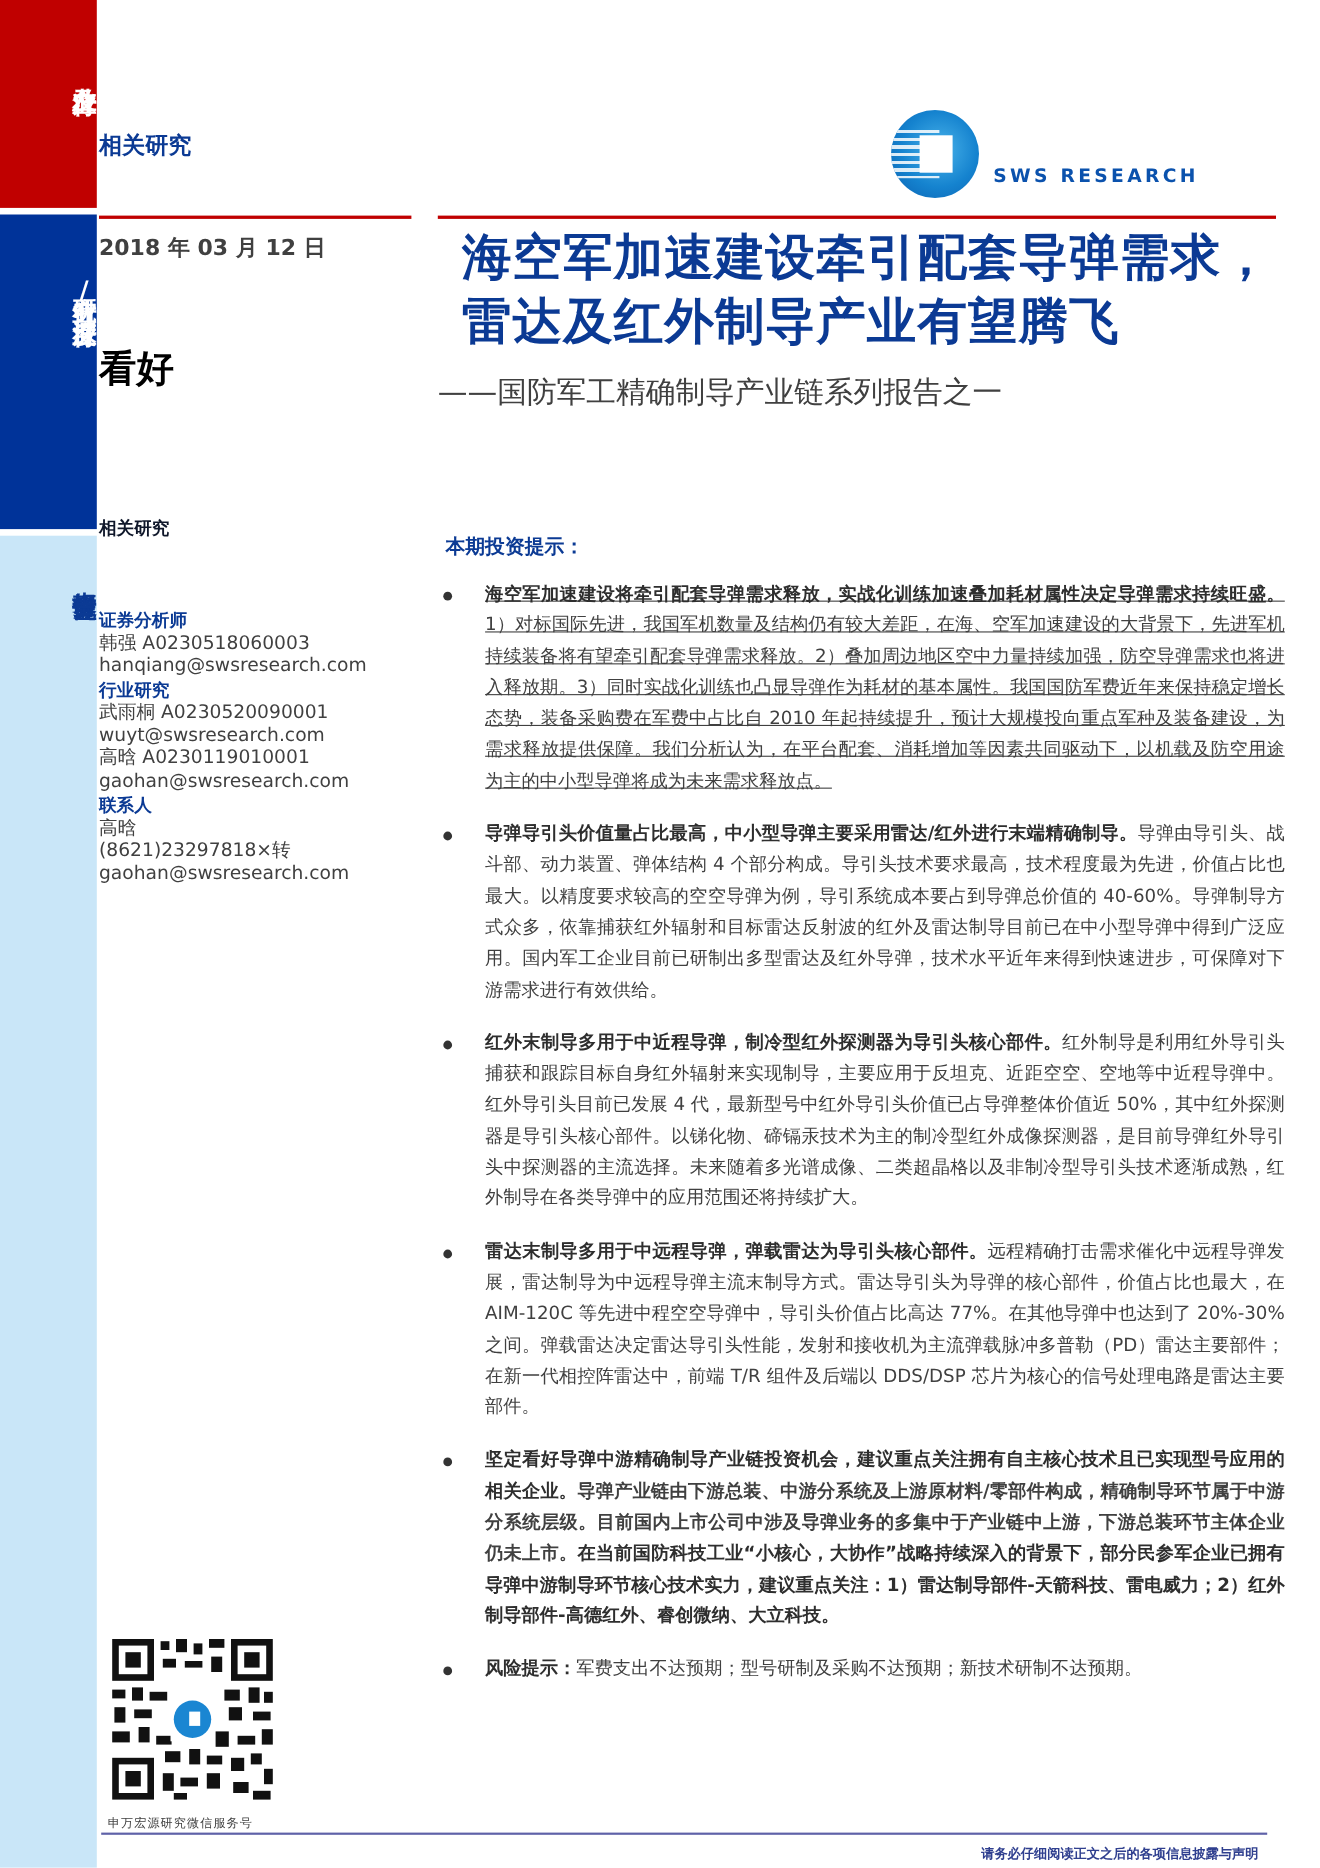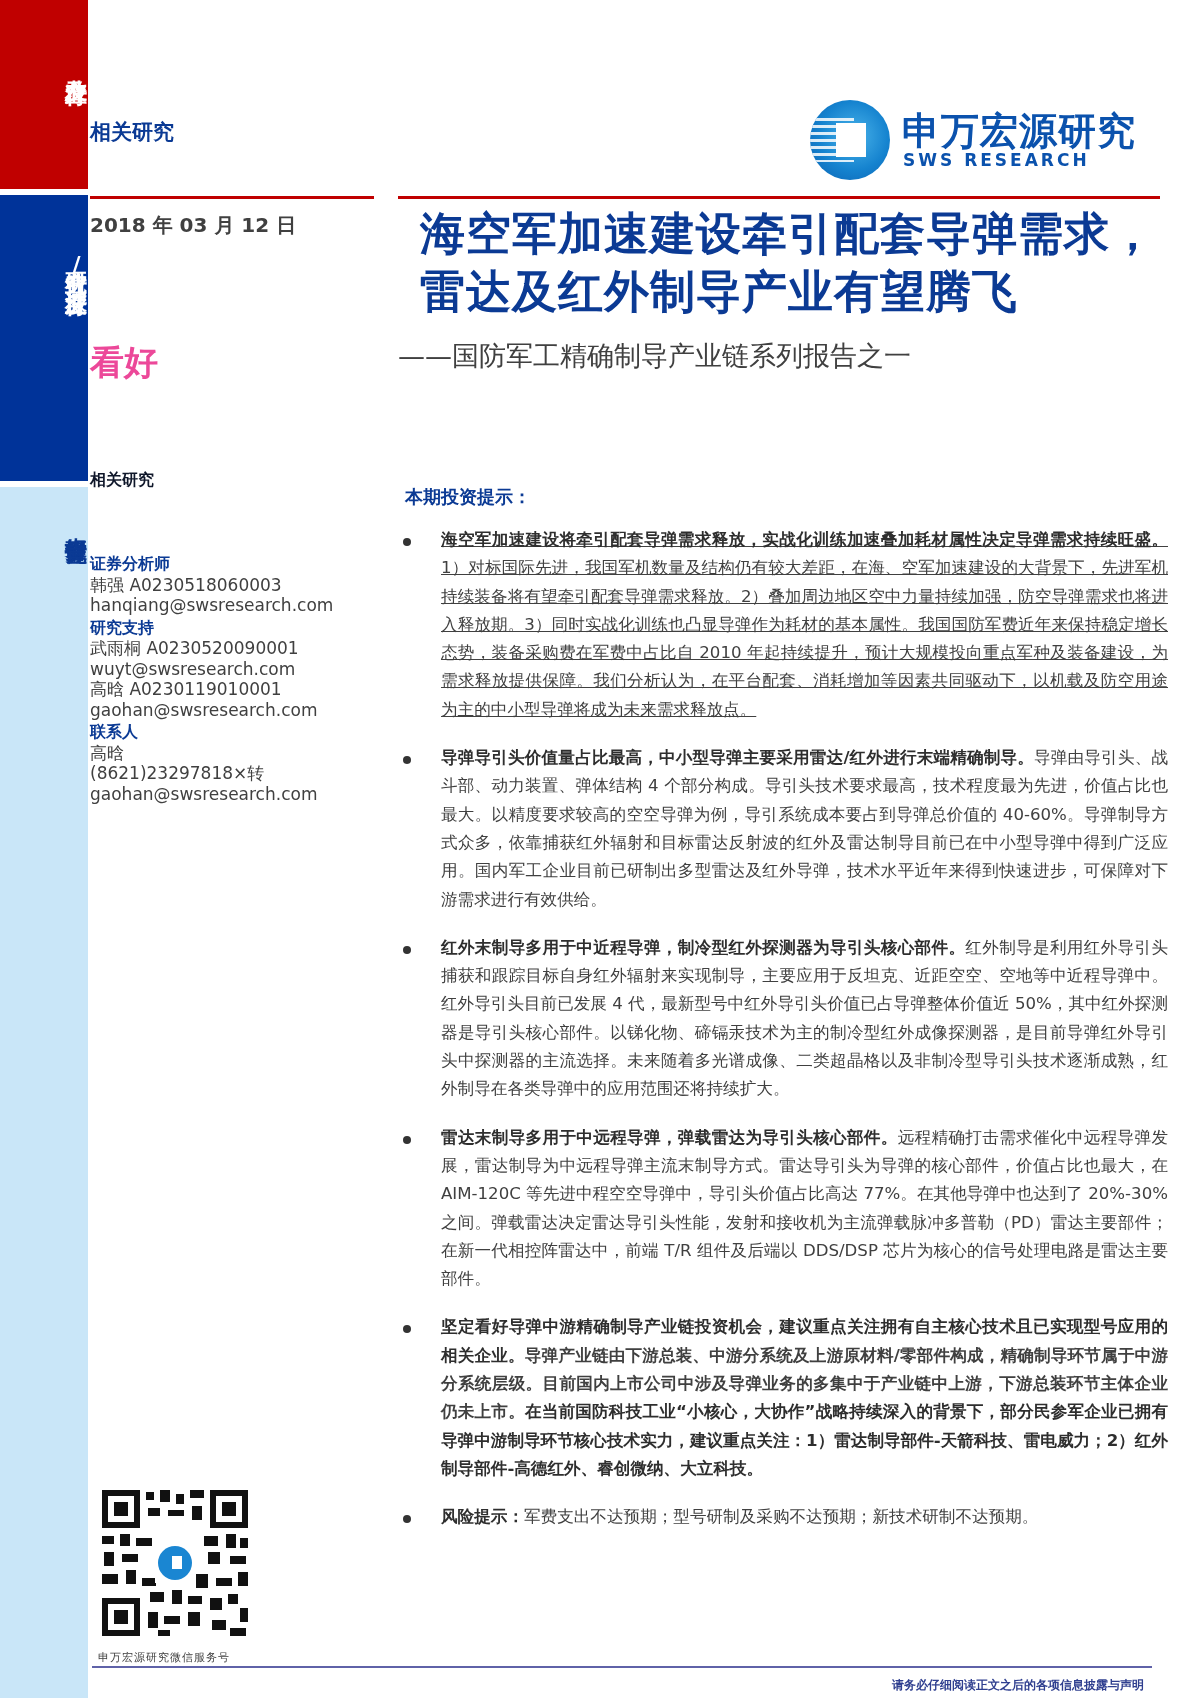--- a/index.html
+++ b/index.html
@@ -23,21 +23,21 @@
                   background:repeating-linear-gradient(180deg,#ffffff 0 3px,transparent 3px 7px); opacity:.85; }
   .logo-square { position:absolute; left:26px; top:23px; width:30px; height:34px; background:#ffffff; }
   .logo-cn { position:absolute; left:92px; top:6px; font-size:38px; font-weight:bold; color:#0b52ad; letter-spacing:1px; }
   .logo-en { position:absolute; left:93px; top:50px; font-size:17px; font-weight:bold; color:#0b52ad; letter-spacing:3px;
              font-family:"DejaVu Sans",sans-serif; }
 
   .rule-left { position:absolute; left:90px; top:196px; width:284px; height:3px; background:#c00000; }
   .rule-right { position:absolute; left:398px; top:196px; width:762px; height:3px; background:#c00000; }
 
   .date { position:absolute; left:90px; top:212px; font-size:20px; font-weight:bold; color:#404040; }
-  .rating { position:absolute; left:90px; top:340px; font-size:34px; font-weight:bold; color:#ec4899; }
+  .rating { position:absolute; left:90px; top:312px; font-size:34px; font-weight:bold; color:#000000; }
 
   .title { position:absolute; left:398px; top:205px; width:770px; font-size:45px; font-weight:bold; color:#0b3a94;
            line-height:58px; letter-spacing:1px;margin-left:22px; }
   .subtitle { position:absolute; left:398px; top:338px; font-size:27px; color:#404040;text-align:center; }
 
   .related { position:absolute; left:90px; top:470px; font-size:16px; font-weight:bold; color:#0f172a; }
   .contact { position:absolute; left:90px; top:552px; width:300px; font-size:17px; line-height:20.5px; color:#404040; }
   .contact .hd { font-weight:bold; color:#0b3a94; font-size:16px; margin-top:2px; }
 
   .qr { position:absolute; left:100px; top:1488px; width:150px; height:150px; background:#fff; }
@@ -63,40 +63,39 @@
 <div class="sb sb-light"></div>
 <div class="vtext vt-light">证券研究报告</div>
 
 <div class="sector">相关研究</div>
 
 <div class="logo">
   <div class="logo-circle">
     <div class="logo-stripes"></div>
     <div class="logo-square"></div>
   </div>
-  <div class="logo-cn">申万宏源研究</div>
   <div class="logo-en">SWS RESEARCH</div>
 </div>
 
 <div class="rule-left"></div>
 <div class="rule-right"></div>
 
 <div class="date">2018 年 03 月 12 日</div>
 <div class="rating">看好</div>
 
 <div class="title">海空军加速建设牵引配套导弹需求，雷达及红外制导产业有望腾飞</div>
 <div class="subtitle">——国防军工精确制导产业链系列报告之一</div>
 
 <div class="related">相关研究</div>
 
 <div class="contact">
   <div class="hd">证券分析师</div>
   <div>韩强  A0230518060003</div>
   <div>hanqiang@swsresearch.com</div>
-  <div class="hd">研究支持</div>
+  <div class="hd">行业研究</div>
   <div>武雨桐  A0230520090001</div>
   <div>wuyt@swsresearch.com</div>
   <div>高晗  A0230119010001</div>
   <div>gaohan@swsresearch.com</div>
   <div class="hd">联系人</div>
   <div>高晗</div>
   <div>(8621)23297818×转</div>
   <div>gaohan@swsresearch.com</div>
 </div>
 

